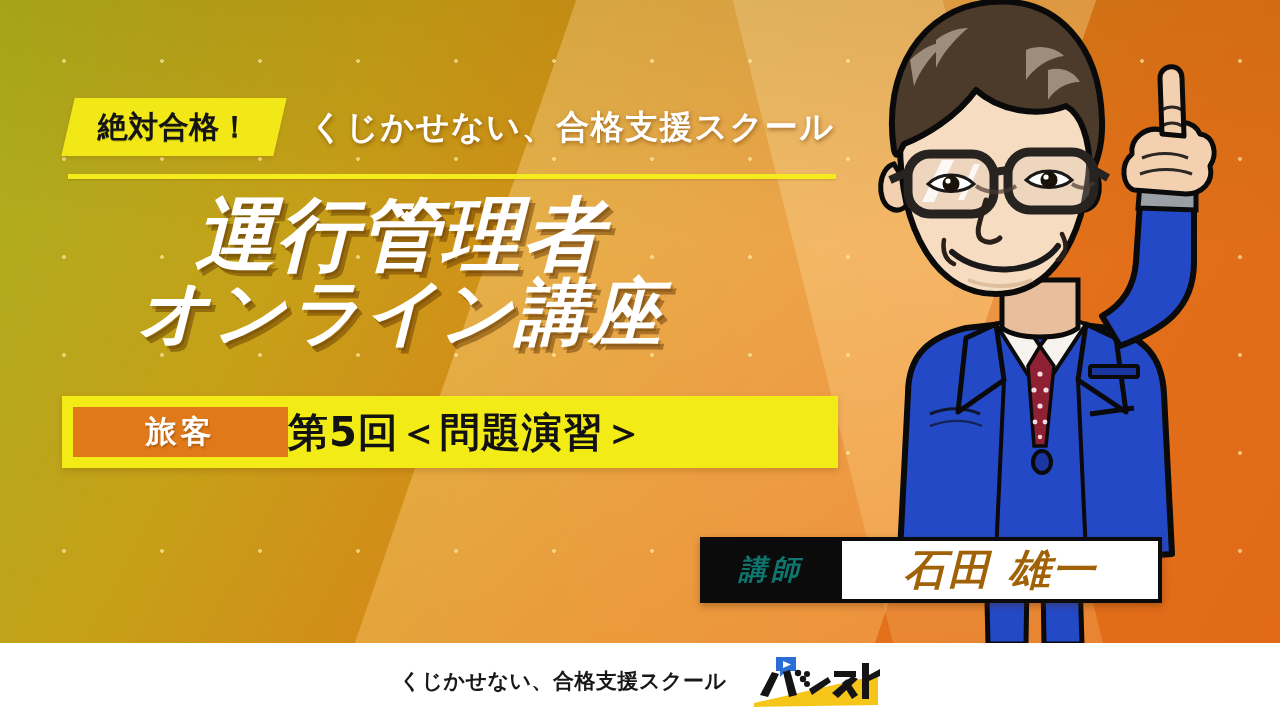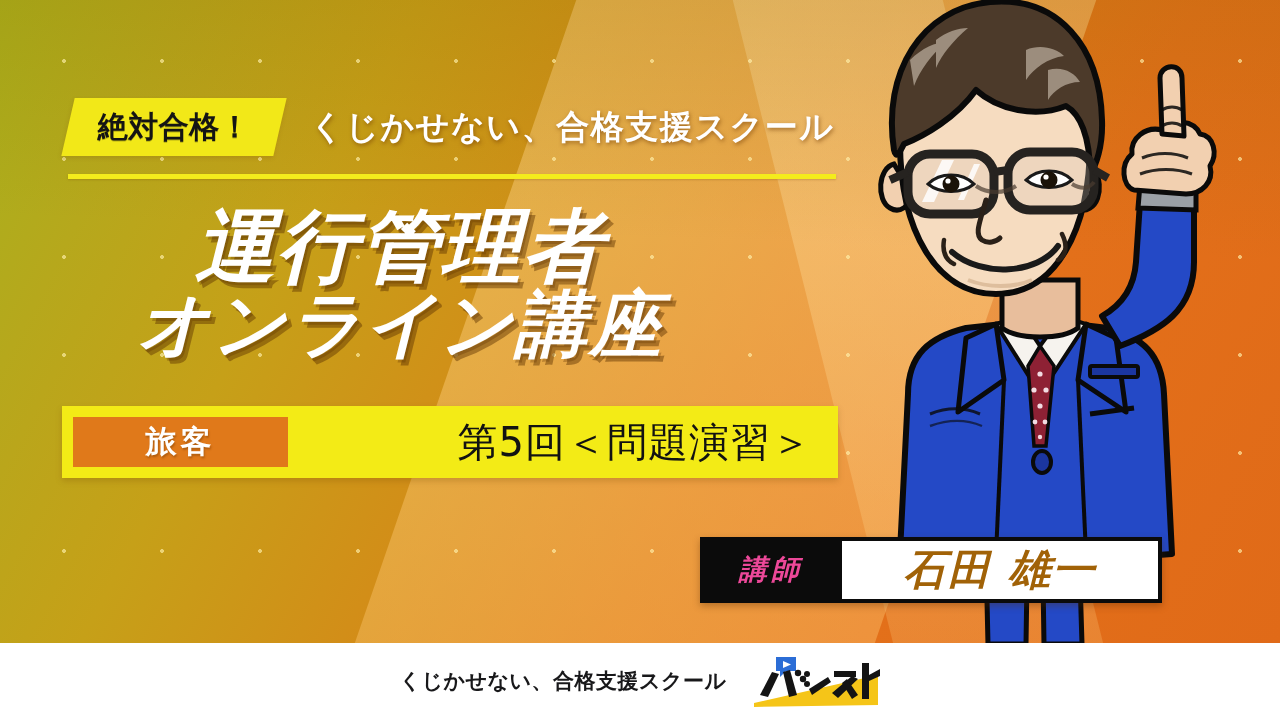--- a/index.html
+++ b/index.html
@@ -66,60 +66,60 @@
     text-shadow:1px 2px 4px rgba(110,55,0,.55);
     white-space:nowrap;
     font-family:"DejaVu Sans","Liberation Sans",sans-serif;
   }
   .rule{
     position:absolute;left:68px;top:174px;width:768px;height:5px;background:#F4EC1C;
     box-shadow:0 1px 2px rgba(120,70,0,.25);
   }
 
   
-  .title-block{position:absolute;left:0;top:204px;width:800px;text-align:center;}
+  .title-block{position:absolute;left:0;top:192px;width:800px;text-align:center;}
   .title-line{
     color:#FFFFFF;font-weight:900;font-style:italic;
     font-family:"DejaVu Sans","Liberation Sans",sans-serif;
     font-size:80px;line-height:1.07;letter-spacing:2px;
     text-shadow:
       5px 6px 0 rgba(92,48,0,.45),
       2px 3px 0 rgba(92,48,0,.30);
   }
   .title-line.l1{font-size:80px;}
   .title-line.l2{font-size:72px;margin-top:-4px;}
 
   
   .lesson-bar{
-    position:absolute;left:62px;top:406px;width:776px;height:72px;background:#F3EB16;
+    position:absolute;left:62px;top:396px;width:776px;height:72px;background:#F3EB16;
     box-shadow:0 3px 6px rgba(120,70,0,.25);
     display:flex;align-items:center;
   }
   .lesson-tag{
     margin-left:11px;width:215px;height:50px;background:#E0791A;
     display:flex;align-items:center;justify-content:center;
   }
   .lesson-tag-text{
     color:#FFFFFF;font-weight:900;font-size:31px;letter-spacing:4px;
     font-family:"DejaVu Sans","Liberation Sans",sans-serif;
     text-shadow:1px 2px 2px rgba(120,60,0,.45);
   }
   .lesson-title{
-    flex:1;text-align:right;color:#121212;font-weight:400;font-size:40px;letter-spacing:1px;
+    flex:1;text-align:left;color:#121212;font-weight:700;font-size:40px;letter-spacing:1px;
     font-family:"DejaVu Sans","Liberation Sans",sans-serif;
     padding-right:26px;white-space:nowrap;
   }
 
   
   .nameplate{
     position:absolute;left:700px;top:537px;display:flex;height:66px;
     box-shadow:0 3px 7px rgba(80,40,0,.35);
   }
   .nameplate .np-role{
-    background:#0B0B0B;color:#ec4899;width:142px;
+    background:#0B0B0B;color:#0f766e;width:142px;
     display:flex;align-items:center;justify-content:center;
     font-weight:900;font-style:italic;font-size:28px;letter-spacing:4px;
     font-family:"DejaVu Sans","Liberation Sans",sans-serif;
   }
   .nameplate .np-name{
     background:#FFFFFF;color:#a16207;width:320px;
     border:4px solid #0B0B0B;border-left:none;box-sizing:border-box;
     display:flex;align-items:center;justify-content:center;
     font-weight:900;font-style:italic;font-size:42px;letter-spacing:2px;
     font-family:"DejaVu Sans","Liberation Sans",sans-serif;

